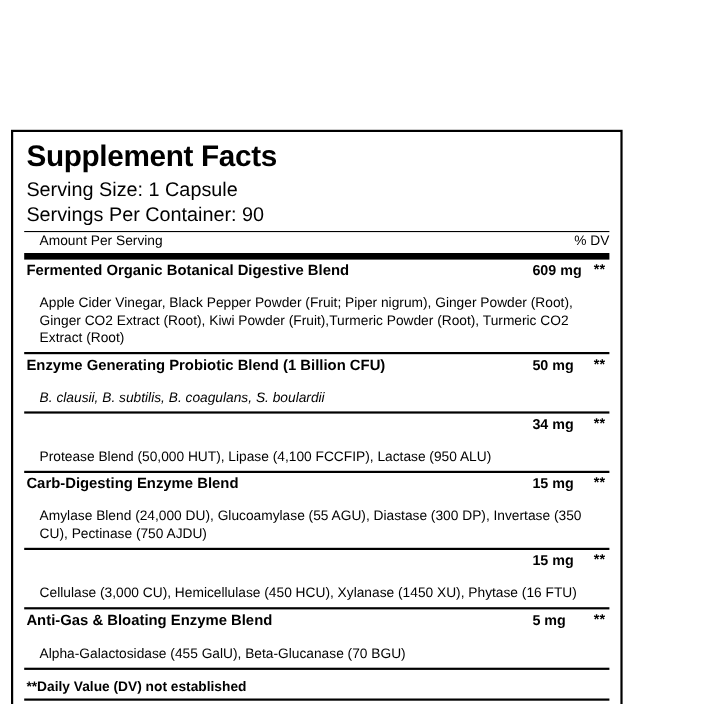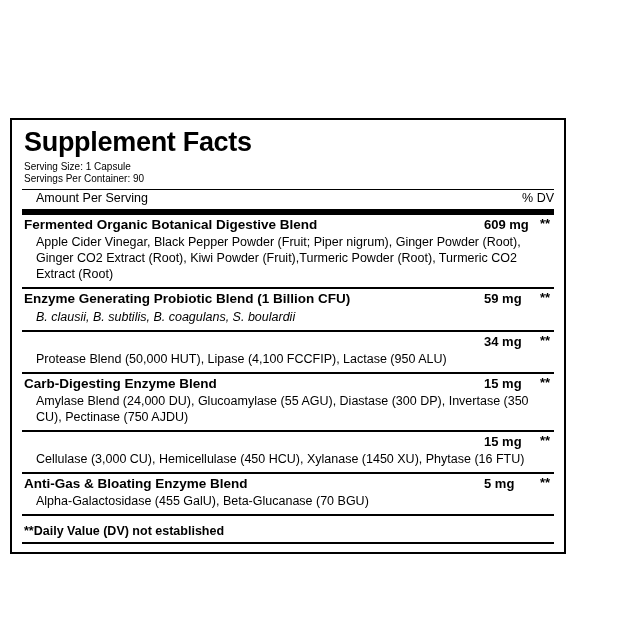--- a/index.html
+++ b/index.html
@@ -25,21 +25,21 @@
     padding: 6px 10px 8px 10px;
   }
   .title {
     font-size: 27px;
     font-weight: bold;
     letter-spacing: -0.3px;
     line-height: 1.1;
     margin: 2px 0 3px 2px;
   }
   .serving-line {
-    font-size: 10px;
+    font-size: 18px;
     line-height: 1.28;
     margin-left: 2px;
   }
   .rule-thin {
     border-top: 1px solid #000000;
     margin: 3px 0 0 0;
   }
   .rule-med {
     border-top: 2px solid #000000;
     margin: 2px 0 0 0;
@@ -88,21 +88,21 @@
     right: 4px;
     top: -1px;
     font-weight: bold;
     font-size: 13px;
   }
   .blend-body {
     font-size: 12.5px;
     line-height: 1.28;
     padding-left: 14px;
     padding-right: 4px;
-    margin-top: 1px;
+    margin-top: 13px;
   }
   .blend-body.italic {
     font-style: italic;
   }
   .footnote {
     font-size: 12.5px;
     font-weight: bold;
     padding: 8px 0 2px 2px;
   }
 </style>
@@ -132,21 +132,21 @@
       <span class="hdv">**</span>
     </div>
     <div class="blend-body">Apple Cider Vinegar, Black Pepper Powder (Fruit; Piper nigrum),  Ginger Powder (Root), Ginger CO2 Extract (Root), Kiwi Powder (Fruit),Turmeric Powder (Root), Turmeric CO2 Extract (Root)</div>
   </div>
 
   <div class="rule-med"></div>
 
   <div class="blend">
     <div class="blend-head">
       <span class="hname">Enzyme Generating Probiotic Blend (1 Billion CFU)</span>
-      <span class="hamt">59 mg</span>
+      <span class="hamt">50 mg</span>
       <span class="hdv">**</span>
     </div>
     <div class="blend-body italic">B. clausii, B. subtilis,  B. coagulans, S. boulardii</div>
   </div>
 
   <div class="rule-med"></div>
 
   <div class="blend">
     <div class="blend-head">
       <span class="hamt">34 mg</span>

